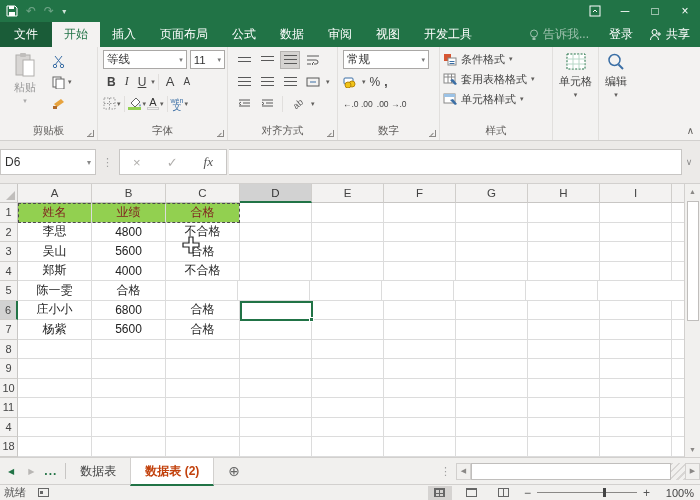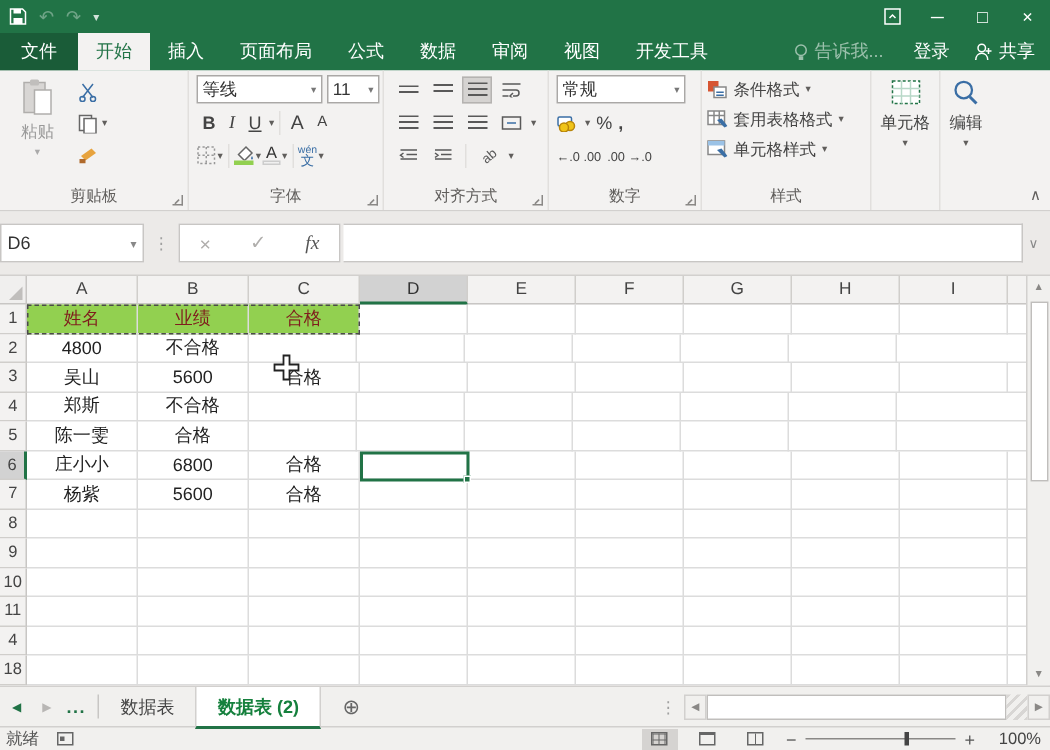--- a/index.html
+++ b/index.html
@@ -30,21 +30,21 @@
   .rgroup { position:relative; border-right:1px solid #e1dfdd; padding:3px 2px 16px 2px; display:flex; }
   .glabel { position:absolute; bottom:2px; left:0; right:0; text-align:center; font-size:10.5px; color:#605e5c; }
   .launcher { position:absolute; bottom:3px; right:3px; width:7px; height:7px; border-right:1px solid #8a8886; border-bottom:1px solid #8a8886; }
   .launcher::after { content:""; position:absolute; right:1px; bottom:1px; width:4px; height:1px; background:#8a8886; transform:rotate(-45deg); }
   .rbtn { display:flex; align-items:center; justify-content:center; border-radius:2px; }
   .bigbtn { display:flex; flex-direction:column; align-items:center; justify-content:flex-start; padding:2px 4px; gap:2px; }
   .bigbtn .blabel { font-size:11px; color:#444; }
   .mini-caret { font-size:7px; color:#605e5c; }
 
   
-  .g-clip { width:126px; }
+  .g-clip { width:98px; }
   .clip-cols { display:flex; gap:2px; width:100%; }
   .paste-big { width:46px; }
   .clip-small { display:flex; flex-direction:column; gap:3px; padding-top:2px; }
   .clip-small .rbtn { width:40px; height:18px; justify-content:flex-start; gap:3px; padding-left:2px; }
 
   
   .g-font { width:130px; flex-direction:column; gap:3px; padding-left:5px; }
   .combo { background:#fff; border:1px solid #aaa8a6; height:19px; display:flex; align-items:center; font-size:11.5px; padding:0 3px; justify-content:space-between; color:#333; }
   .combo .cc { font-size:7px; color:#777; }
   .fontrow1 { display:flex; gap:3px; }
@@ -106,21 +106,21 @@
   .vthumb { width:12px; height:120px; background:#fff; border:1px solid #c0bebc; margin-top:2px; }
   .cursor-cross { position:absolute; pointer-events:none; }
 
   
   .sheetbar { height:27px; background:#f1f0ee; border-top:1px solid #d2d0ce; display:flex; align-items:stretch; font-size:12px; color:#444; flex:0 0 auto; position:relative; }
   .snav { display:flex; align-items:center; gap:14px; padding:0 10px 0 8px; color:#666; }
   .snav .dis { color:#b8b6b4; }
   .sdots { display:flex; align-items:center; color:#217346; font-weight:bold; padding-right:8px; letter-spacing:1px; }
   .sdiv { width:1px; background:#c8c6c4; margin:5px 0; }
   .stab { display:flex; align-items:center; padding:13px 14px; color:#444; }
-  .stab.active { background:#fff; color:#15803d; font-weight:bold; border-bottom:2px solid #217346; border-left:1px solid #d2d0ce; border-right:1px solid #d2d0ce; }
+  .stab.active { background:#fff; color:#c2410c; font-weight:bold; border-bottom:2px solid #217346; border-left:1px solid #d2d0ce; border-right:1px solid #d2d0ce; }
   .addsheet { display:flex; align-items:center; padding:0 14px; color:#666; font-size:14px; }
   .hscroll { position:absolute; right:0; top:0; bottom:0; display:flex; align-items:center; }
   .hdots { color:#a0a0a0; font-size:11px; padding:0 5px; }
   .harrow { width:15px; height:17px; display:flex; align-items:center; justify-content:center; font-size:7px; color:#8a8886; border:1px solid #d2d0ce; background:#f1f0ee; }
   .htrack { width:200px; height:17px; background:#fff; border:1px solid #c0bebc; }
   .hgrip { width:14px; height:17px; background:repeating-linear-gradient(135deg,#d8d6d4 0 2px,#f1f0ee 2px 5px); }
 
   
   .statusbar { height:16px; background:#f1f0ee; border-top:1px solid #d2d0ce; display:flex; align-items:center; font-size:11px; color:#555; flex:1; padding:0 4px; }
   .macro-ico { width:11px; height:9px; border:1px solid #666; margin-left:12px; position:relative; }
@@ -472,20 +472,21 @@
           <div class="cell" style="width: 72px;"></div>
           <div class="cell" style="width: 72px;"></div>
           <div class="cell" style="width: 72px;"></div>
           <div class="cell" style="width: 72px;"></div>
           <div class="cell" style="width: 72px;"></div>
           <div class="cell" style="width: 72px;"></div>
           <div class="cell" style="flex: 1 1 0%;"></div>
         </div>
         <div class="grow">
           <div class="rowh">2</div>
+          <div class="cell" style="width: 74px;">李思</div>
           <div class="cell" style="width: 74px;">4800</div>
           <div class="cell" style="width: 74px;">不合格</div>
           <div class="cell" style="width: 72px;"></div>
           <div class="cell" style="width: 72px;"></div>
           <div class="cell" style="width: 72px;"></div>
           <div class="cell" style="width: 72px;"></div>
           <div class="cell" style="width: 72px;"></div>
           <div class="cell" style="width: 72px;"></div>
           <div class="cell" style="flex: 1 1 0%;"></div>
         </div>
@@ -498,20 +499,21 @@
           <div class="cell" style="width: 72px;"></div>
           <div class="cell" style="width: 72px;"></div>
           <div class="cell" style="width: 72px;"></div>
           <div class="cell" style="width: 72px;"></div>
           <div class="cell" style="width: 72px;"></div>
           <div class="cell" style="flex: 1 1 0%;"></div>
         </div>
         <div class="grow">
           <div class="rowh">4</div>
           <div class="cell" style="width: 74px;">郑斯</div>
+          <div class="cell" style="width: 74px;">4000</div>
           <div class="cell" style="width: 74px;">不合格</div>
           <div class="cell" style="width: 72px;"></div>
           <div class="cell" style="width: 72px;"></div>
           <div class="cell" style="width: 72px;"></div>
           <div class="cell" style="width: 72px;"></div>
           <div class="cell" style="width: 72px;"></div>
           <div class="cell" style="width: 72px;"></div>
           <div class="cell" style="flex: 1 1 0%;"></div>
         </div>
         <div class="grow">

